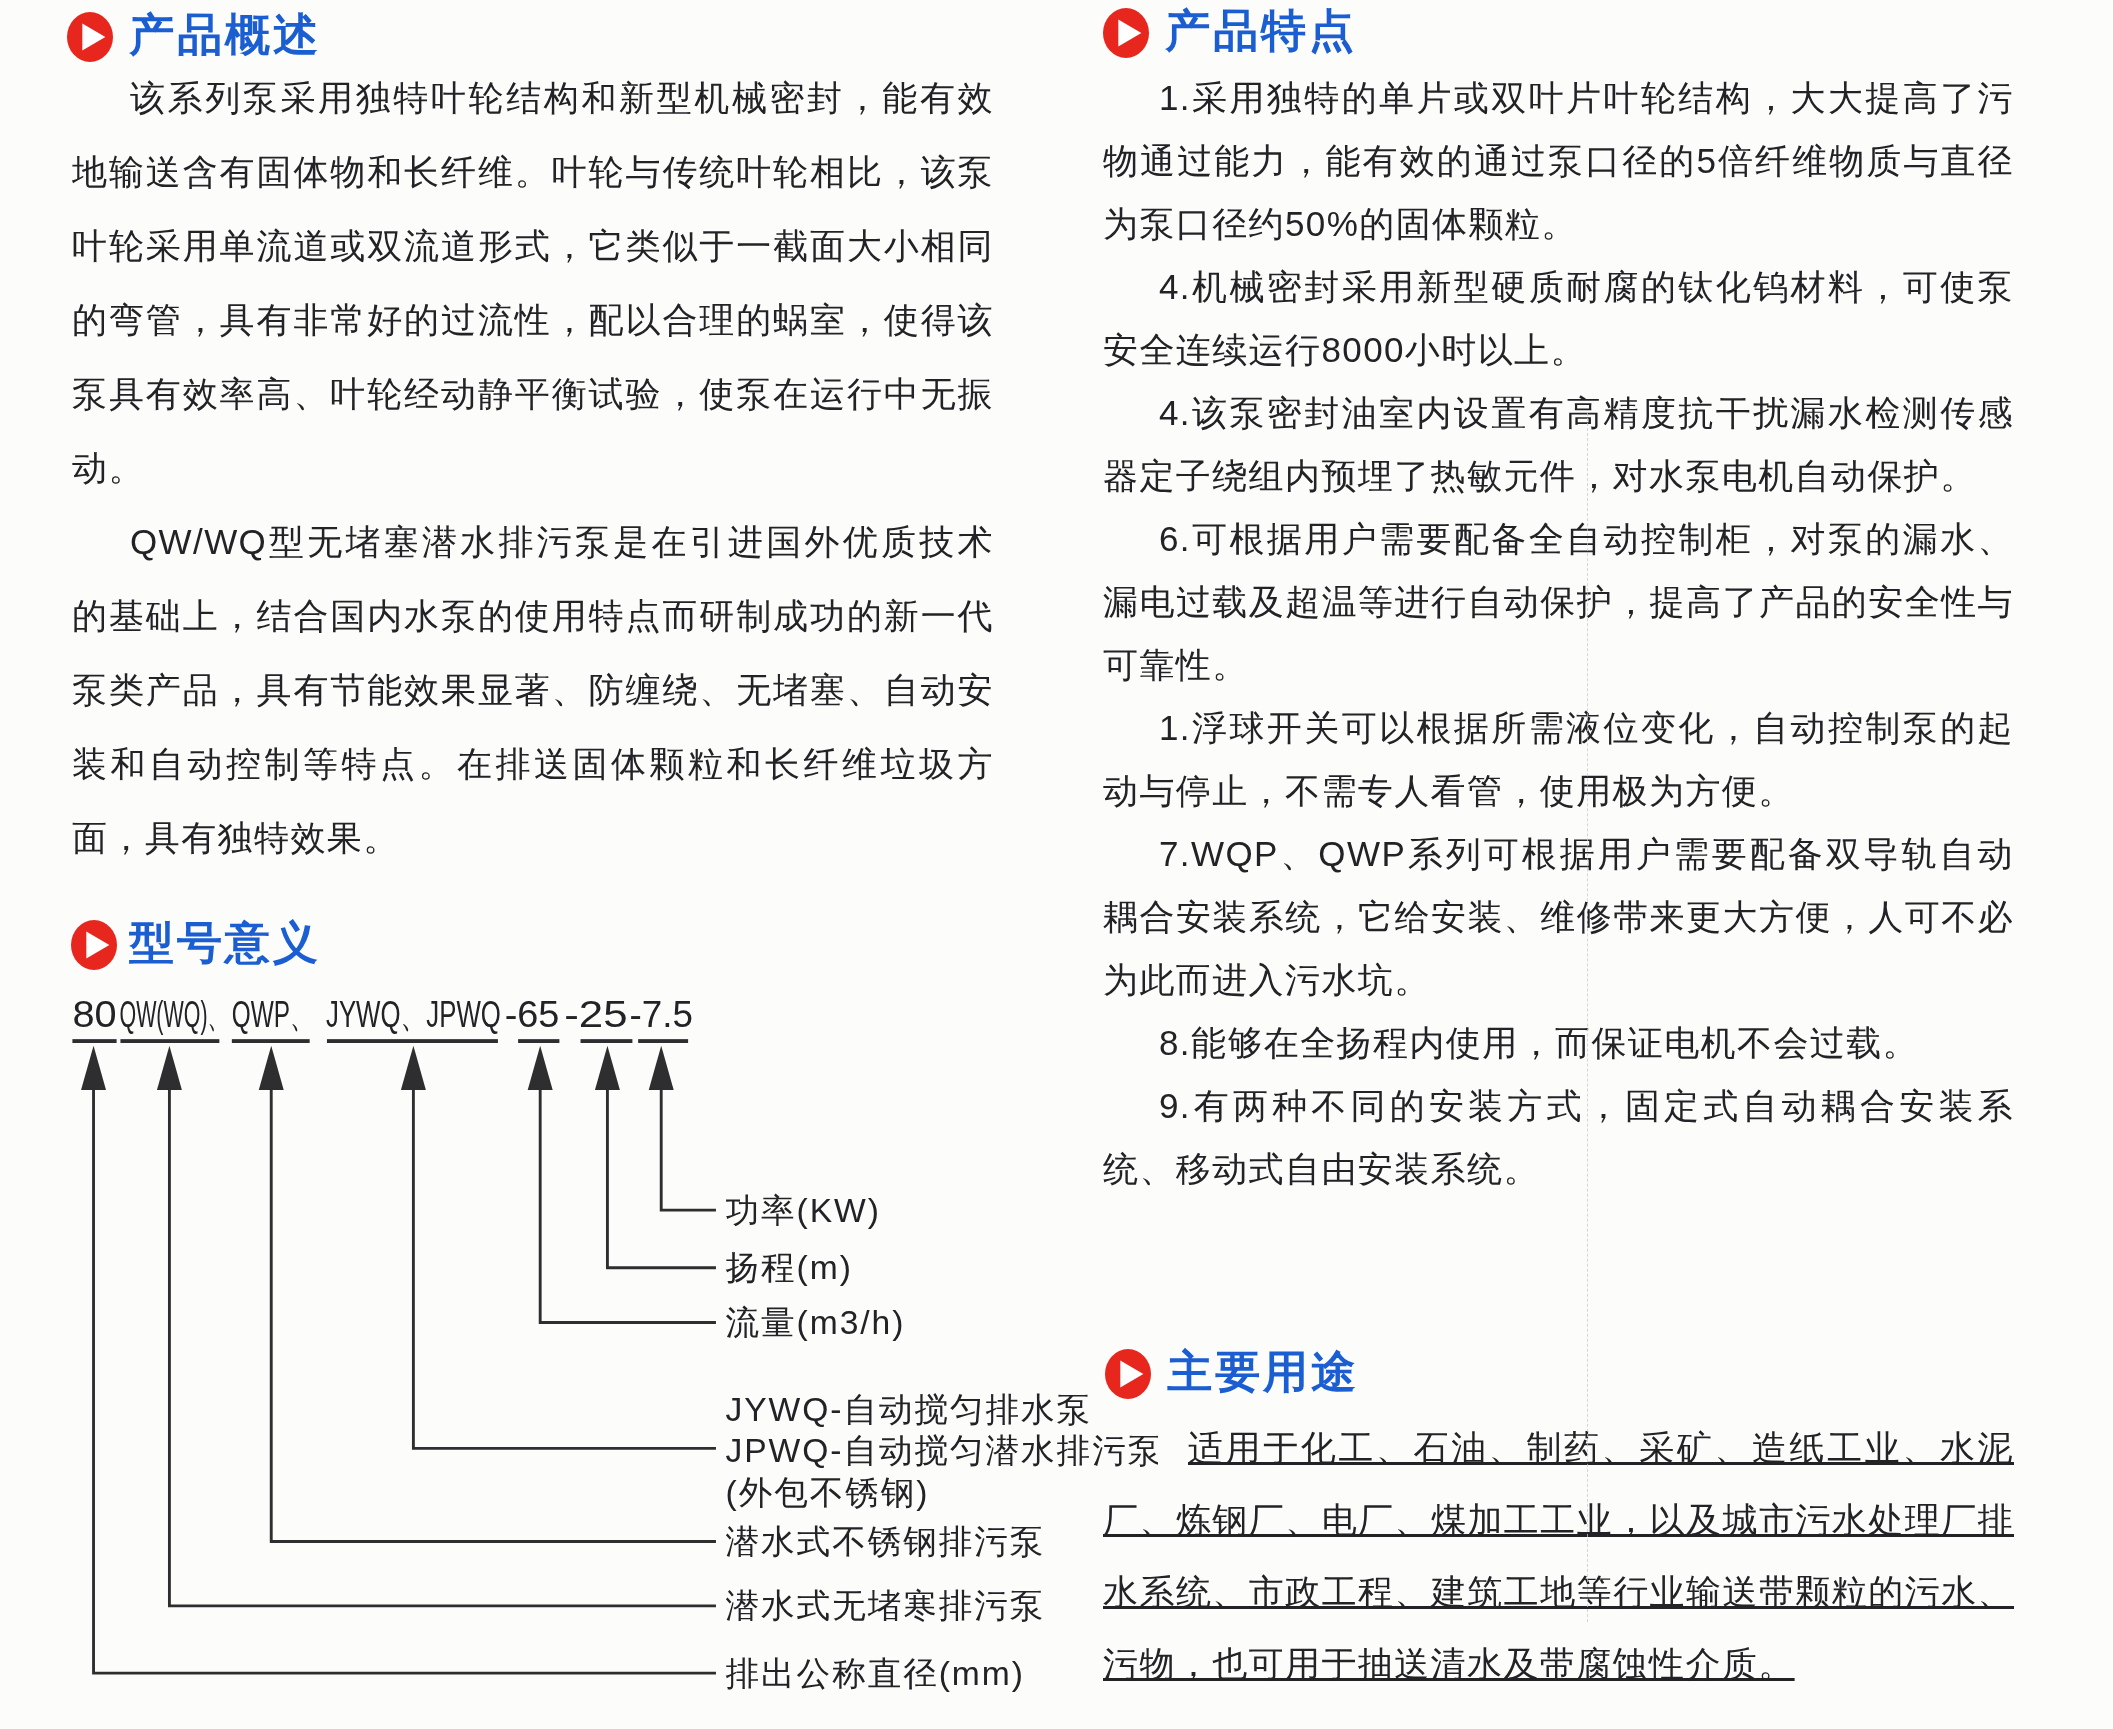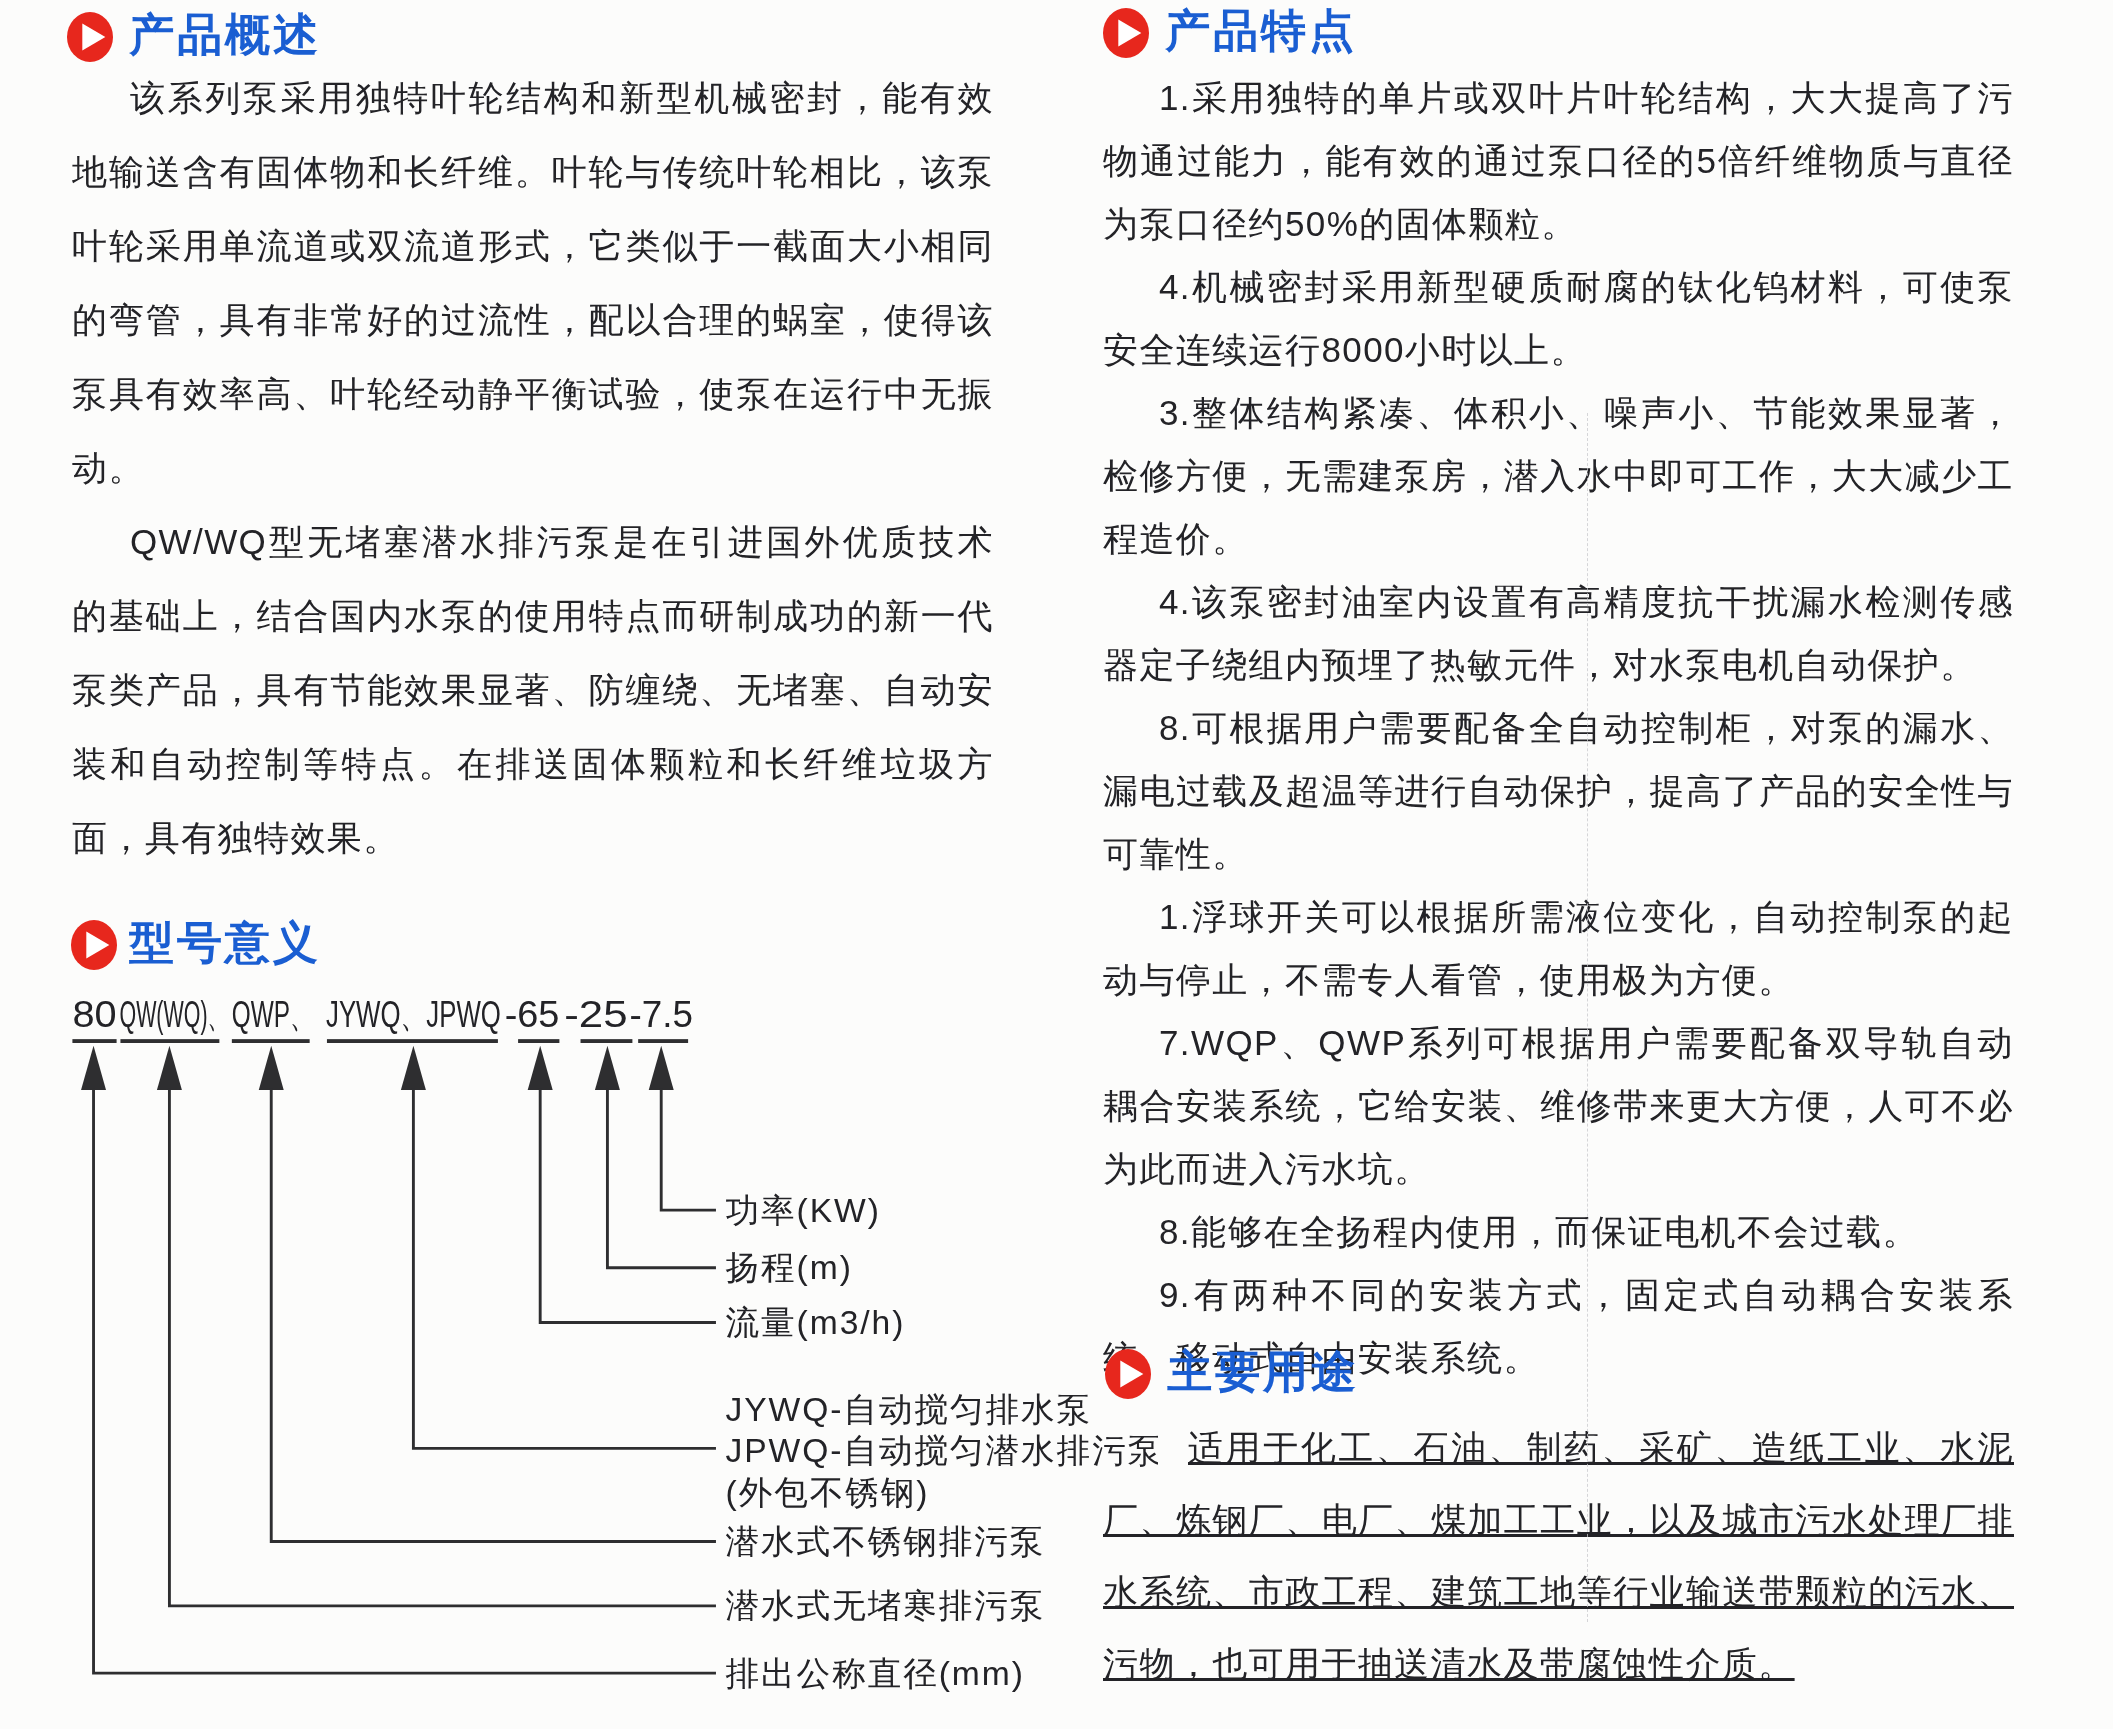--- a/index.html
+++ b/index.html
@@ -109,23 +109,22 @@
   <svg class="play-badge" viewBox="0 0 48 52">
     <ellipse cx="24" cy="26" rx="24" ry="26" fill="#e7271d"></ellipse>
     <polygon points="16,12 16,40 40,26" fill="#ffffff"></polygon>
   </svg>
   <span class="section-title">产品特点</span>
 </div>
 
 <div id="features-text" class="textcol">
   <p>1.采用独特的单片或双叶片叶轮结构，大大提高了污物通过能力，能有效的通过泵口径的5倍纤维物质与直径为泵口径约50%的固体颗粒。</p>
   <p>4.机械密封采用新型硬质耐腐的钛化钨材料，可使泵安全连续运行8000小时以上。</p>
-  <p>3.整体结构紧凑、体积小、噪声小、节能效果显著，检修方便，无需建泵房，潜入水中即可工作，大大减少工程造价。</p>
   <p>4.该泵密封油室内设置有高精度抗干扰漏水检测传感器定子绕组内预埋了热敏元件，对水泵电机自动保护。</p>
-  <p>8.可根据用户需要配备全自动控制柜，对泵的漏水、漏电过载及超温等进行自动保护，提高了产品的安全性与可靠性。</p>
+  <p>6.可根据用户需要配备全自动控制柜，对泵的漏水、漏电过载及超温等进行自动保护，提高了产品的安全性与可靠性。</p>
   <p>1.浮球开关可以根据所需液位变化，自动控制泵的起动与停止，不需专人看管，使用极为方便。</p>
   <p>7.WQP、QWP系列可根据用户需要配备双导轨自动耦合安装系统，它给安装、维修带来更大方便，人可不必为此而进入污水坑。</p>
   <p>8.能够在全扬程内使用，而保证电机不会过载。</p>
   <p>9.有两种不同的安装方式，固定式自动耦合安装系统、移动式自由安装系统。</p>
 </div>
 
 <div class="section-header" style="left:1105px;top:1349px;">
   <svg class="play-badge" viewBox="0 0 48 52">
     <ellipse cx="24" cy="26" rx="24" ry="26" fill="#e7271d"></ellipse>
     <polygon points="16,12 16,40 40,26" fill="#ffffff"></polygon>

